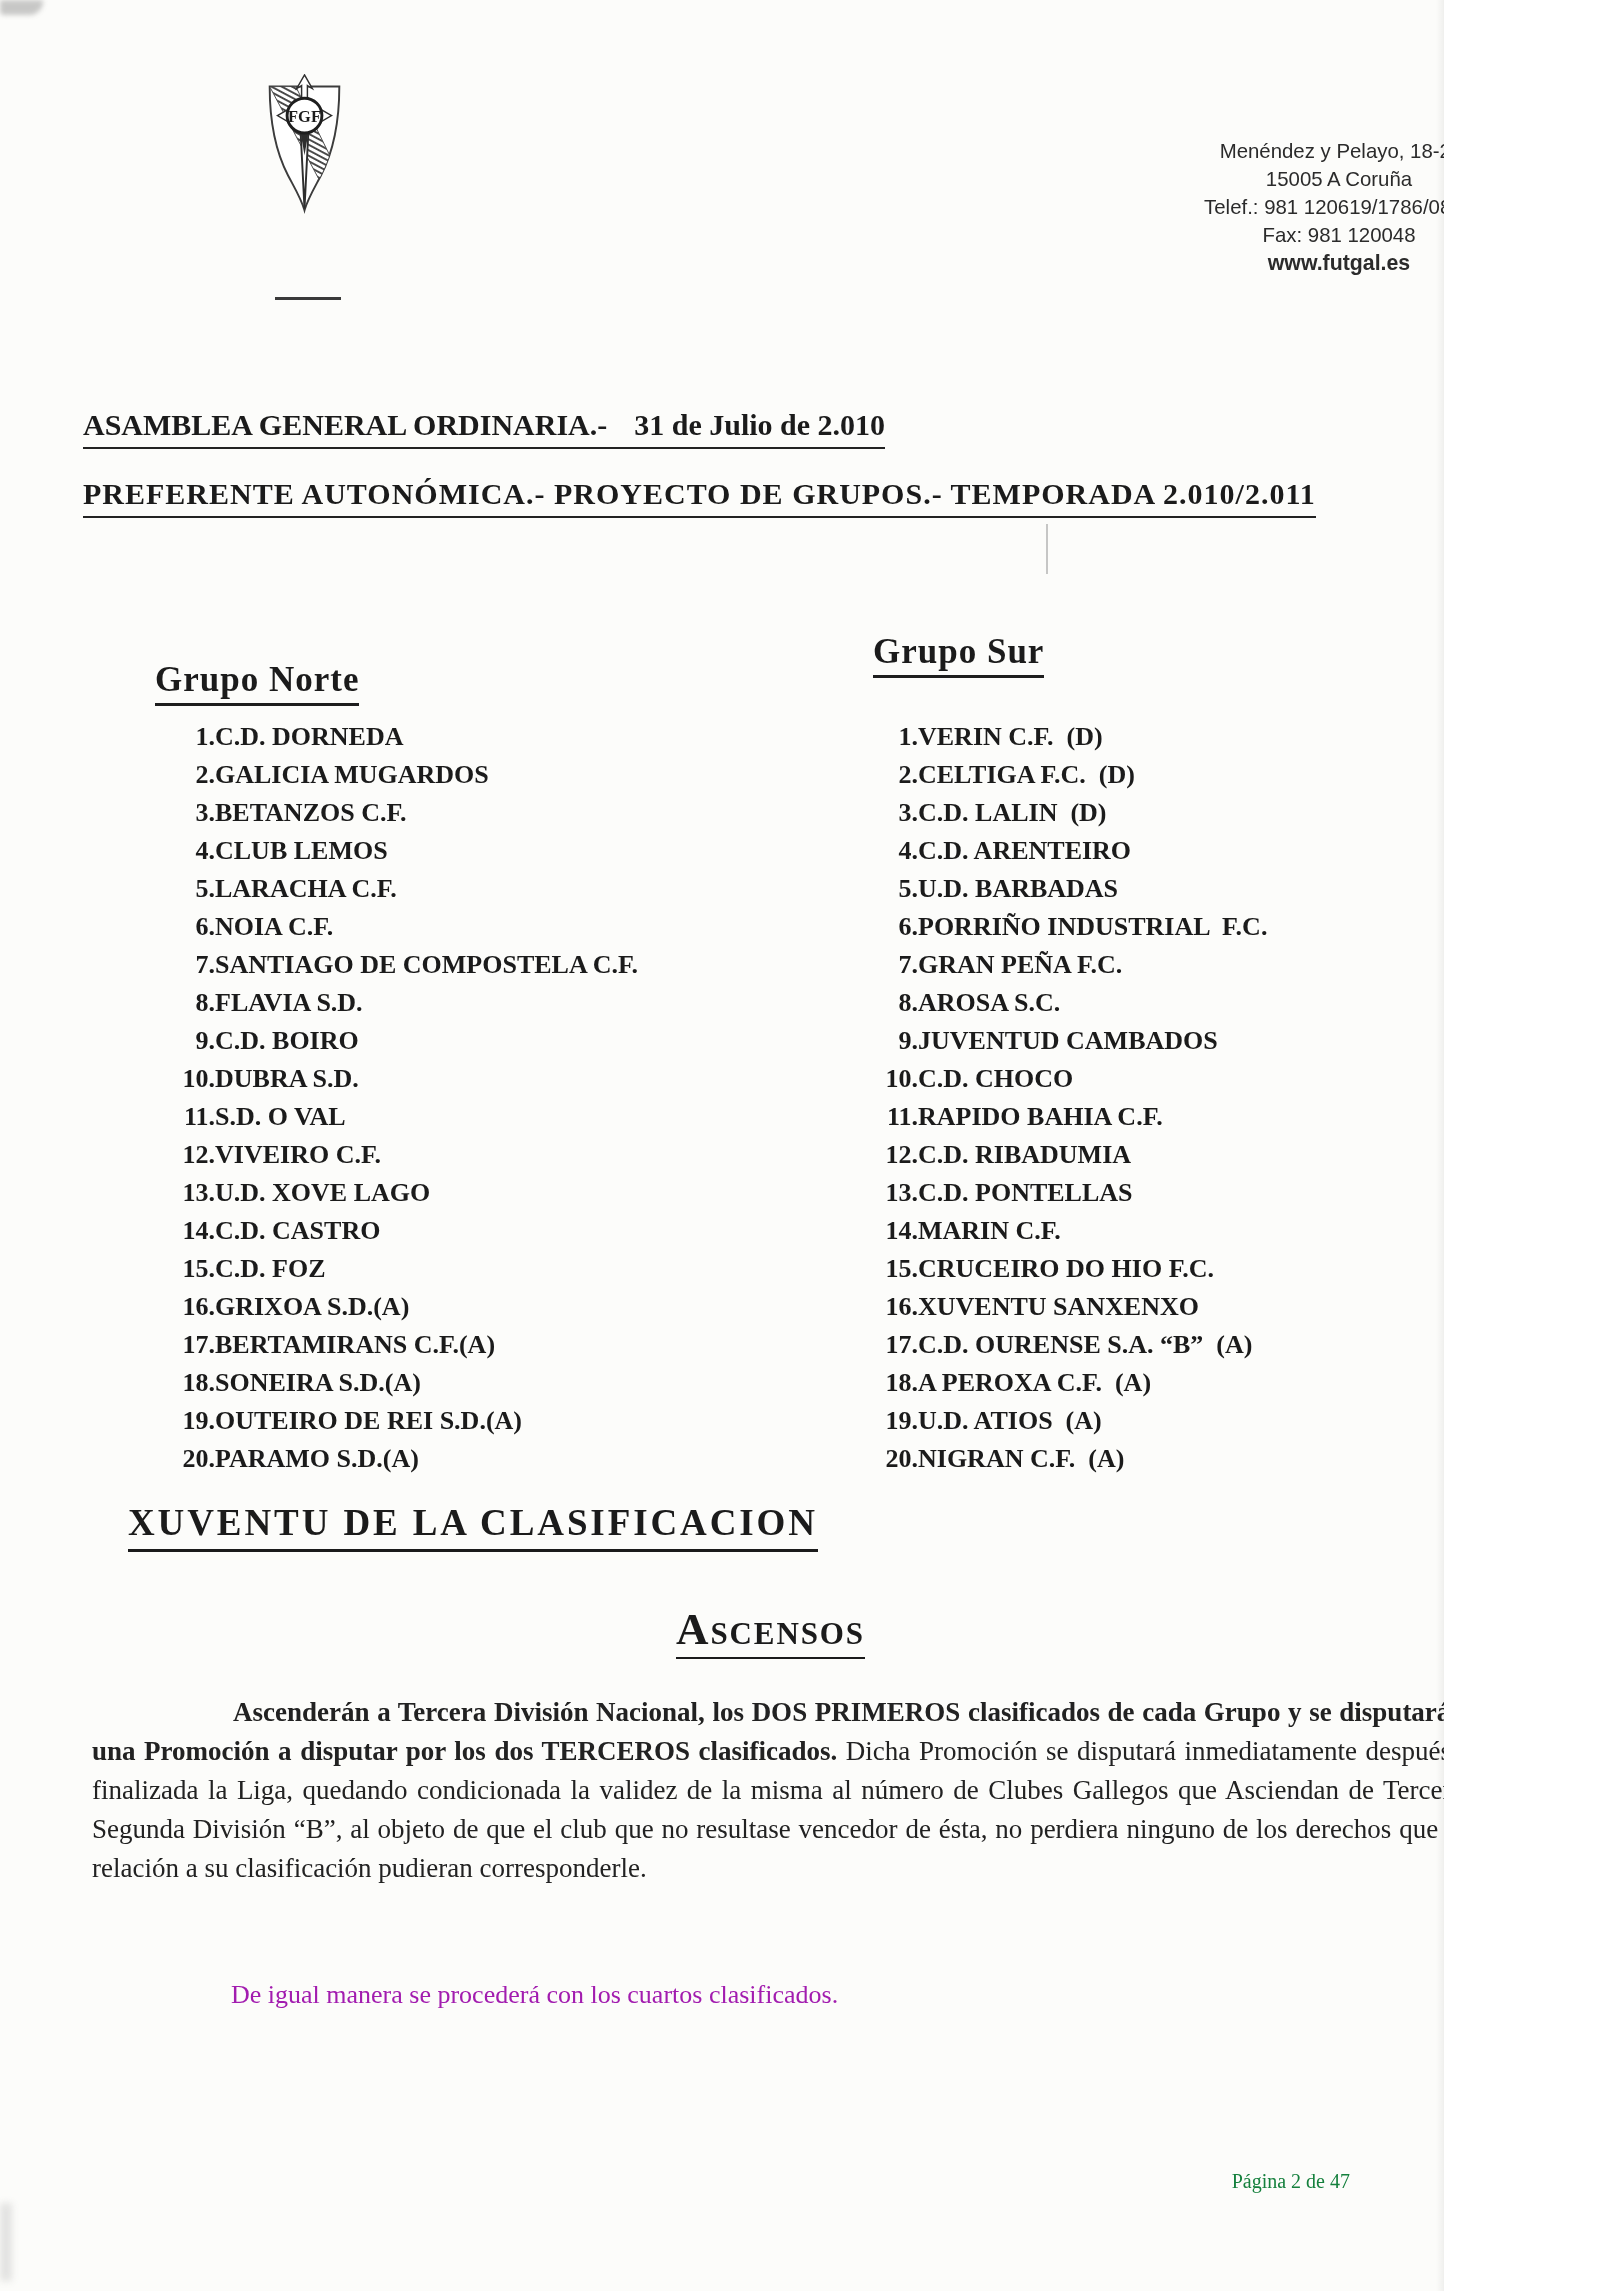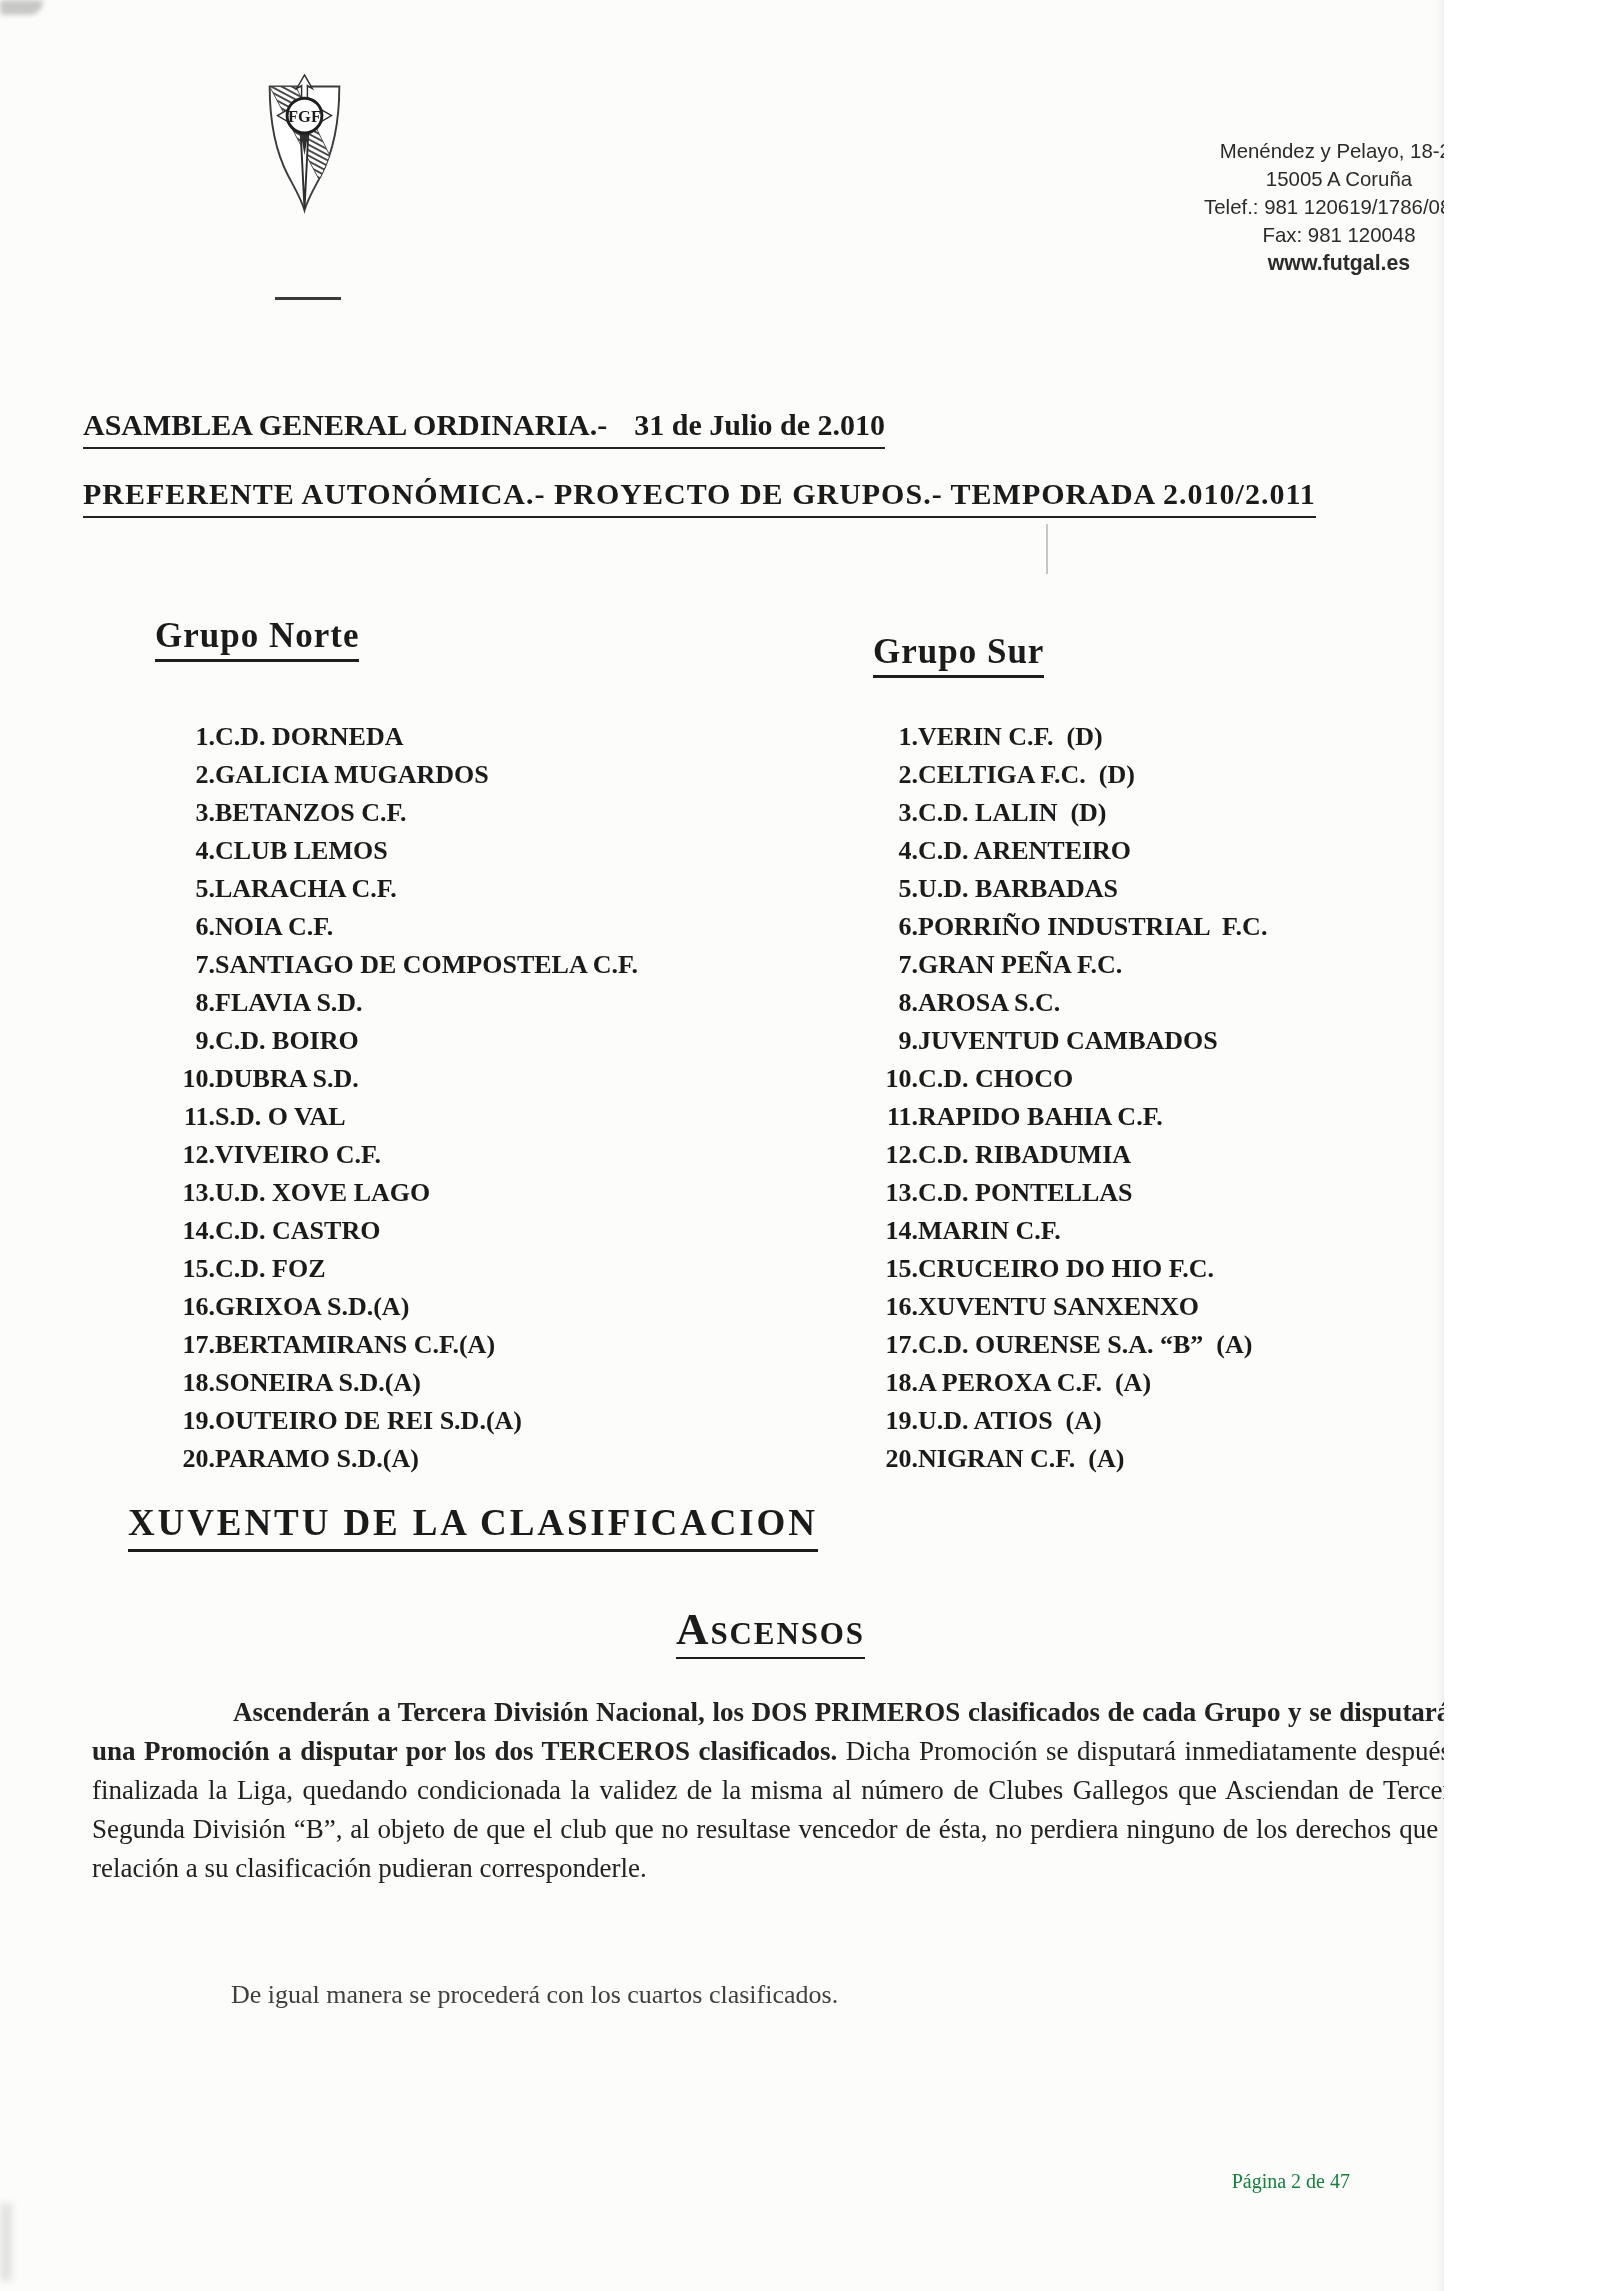--- a/index.html
+++ b/index.html
@@ -29,21 +29,21 @@
   .title-line .date{margin-left:27px;}
   .subject-line{
     position:absolute; left:83px; top:477px; font-weight:bold; font-size:30px; letter-spacing:1px;
     border-bottom:2.9px solid #222; padding-bottom:4.9px; white-space:nowrap;
   }
   
   .group-title{
     position:absolute; font-weight:bold; font-size:35px; letter-spacing:1px;
     border-bottom:3.9px solid #1e1e1e; padding-bottom:2.9px; white-space:nowrap;
   }
-  #group-north-title{left:155px; top:616px;}
+  #group-north-title{left:155px; top:660px;}
   #group-south-title{left:873px; top:632px;}
   .team-list{position:absolute; top:722px;}
   #north-list{left:165px;}
   #south-list{left:868px;}
   .team-row{display:flex; height:38px; font-weight:bold; font-size:26px;}
   .team-num{width:50px; text-align:right; flex:none;}
   .team-name{white-space:pre;}
   
   .effects-heading{
     position:absolute; left:128px; top:1501px; font-weight:bold; font-size:37px; letter-spacing:2.9px;
@@ -52,21 +52,21 @@
   .ascensos-heading{
     position:absolute; left:676px; top:1603px; font-weight:bold; font-size:31px; letter-spacing:1.9px;
     border-bottom:2.9px solid #1b1b1b; padding-bottom:1.9px; white-space:nowrap;
   }
   .ascensos-heading::first-letter{font-size:45px;}
   .main-paragraph{
     position:absolute; left:92px; top:1693px; width:1393px;
     font-size:27px; line-height:39px; text-align:justify; text-indent:141px; color:#222;
   }
   .bold-lead{font-weight:bold;}
-  .second-paragraph{position:absolute; left:231px; top:1980px; font-size:26px; color:#404040;}
+  .second-paragraph{position:absolute; left:231px; top:1980px; font-size:26px; color:#a21caf;}
   .page-footer{position:absolute; right:94px; top:2170px; font-size:20px; color:#15803d;}
   
   .smudge-tl{position:absolute; left:0; top:0; width:43px; height:14.6px; background:#7a7a7a; opacity:.4; filter:blur(2.9px); border-radius:0 0 13.6px 3.9px;}
   .smudge-bl{position:absolute; left:0; bottom:9.7px; width:11.6px; height:78px; background:#8a8a8a; opacity:.22; filter:blur(3.9px);}
   .edge-right{position:absolute; right:0; top:0; width:7.8px; height:100%; background:linear-gradient(to right, rgba(0,0,0,0), rgba(0,0,0,0.05));}
   .scan-line{position:absolute; left:1046px; top:524px; width:1.9px; height:50px; background:#a9a9a9; opacity:.65;}
 </style>
 </head>
 <body>
 

